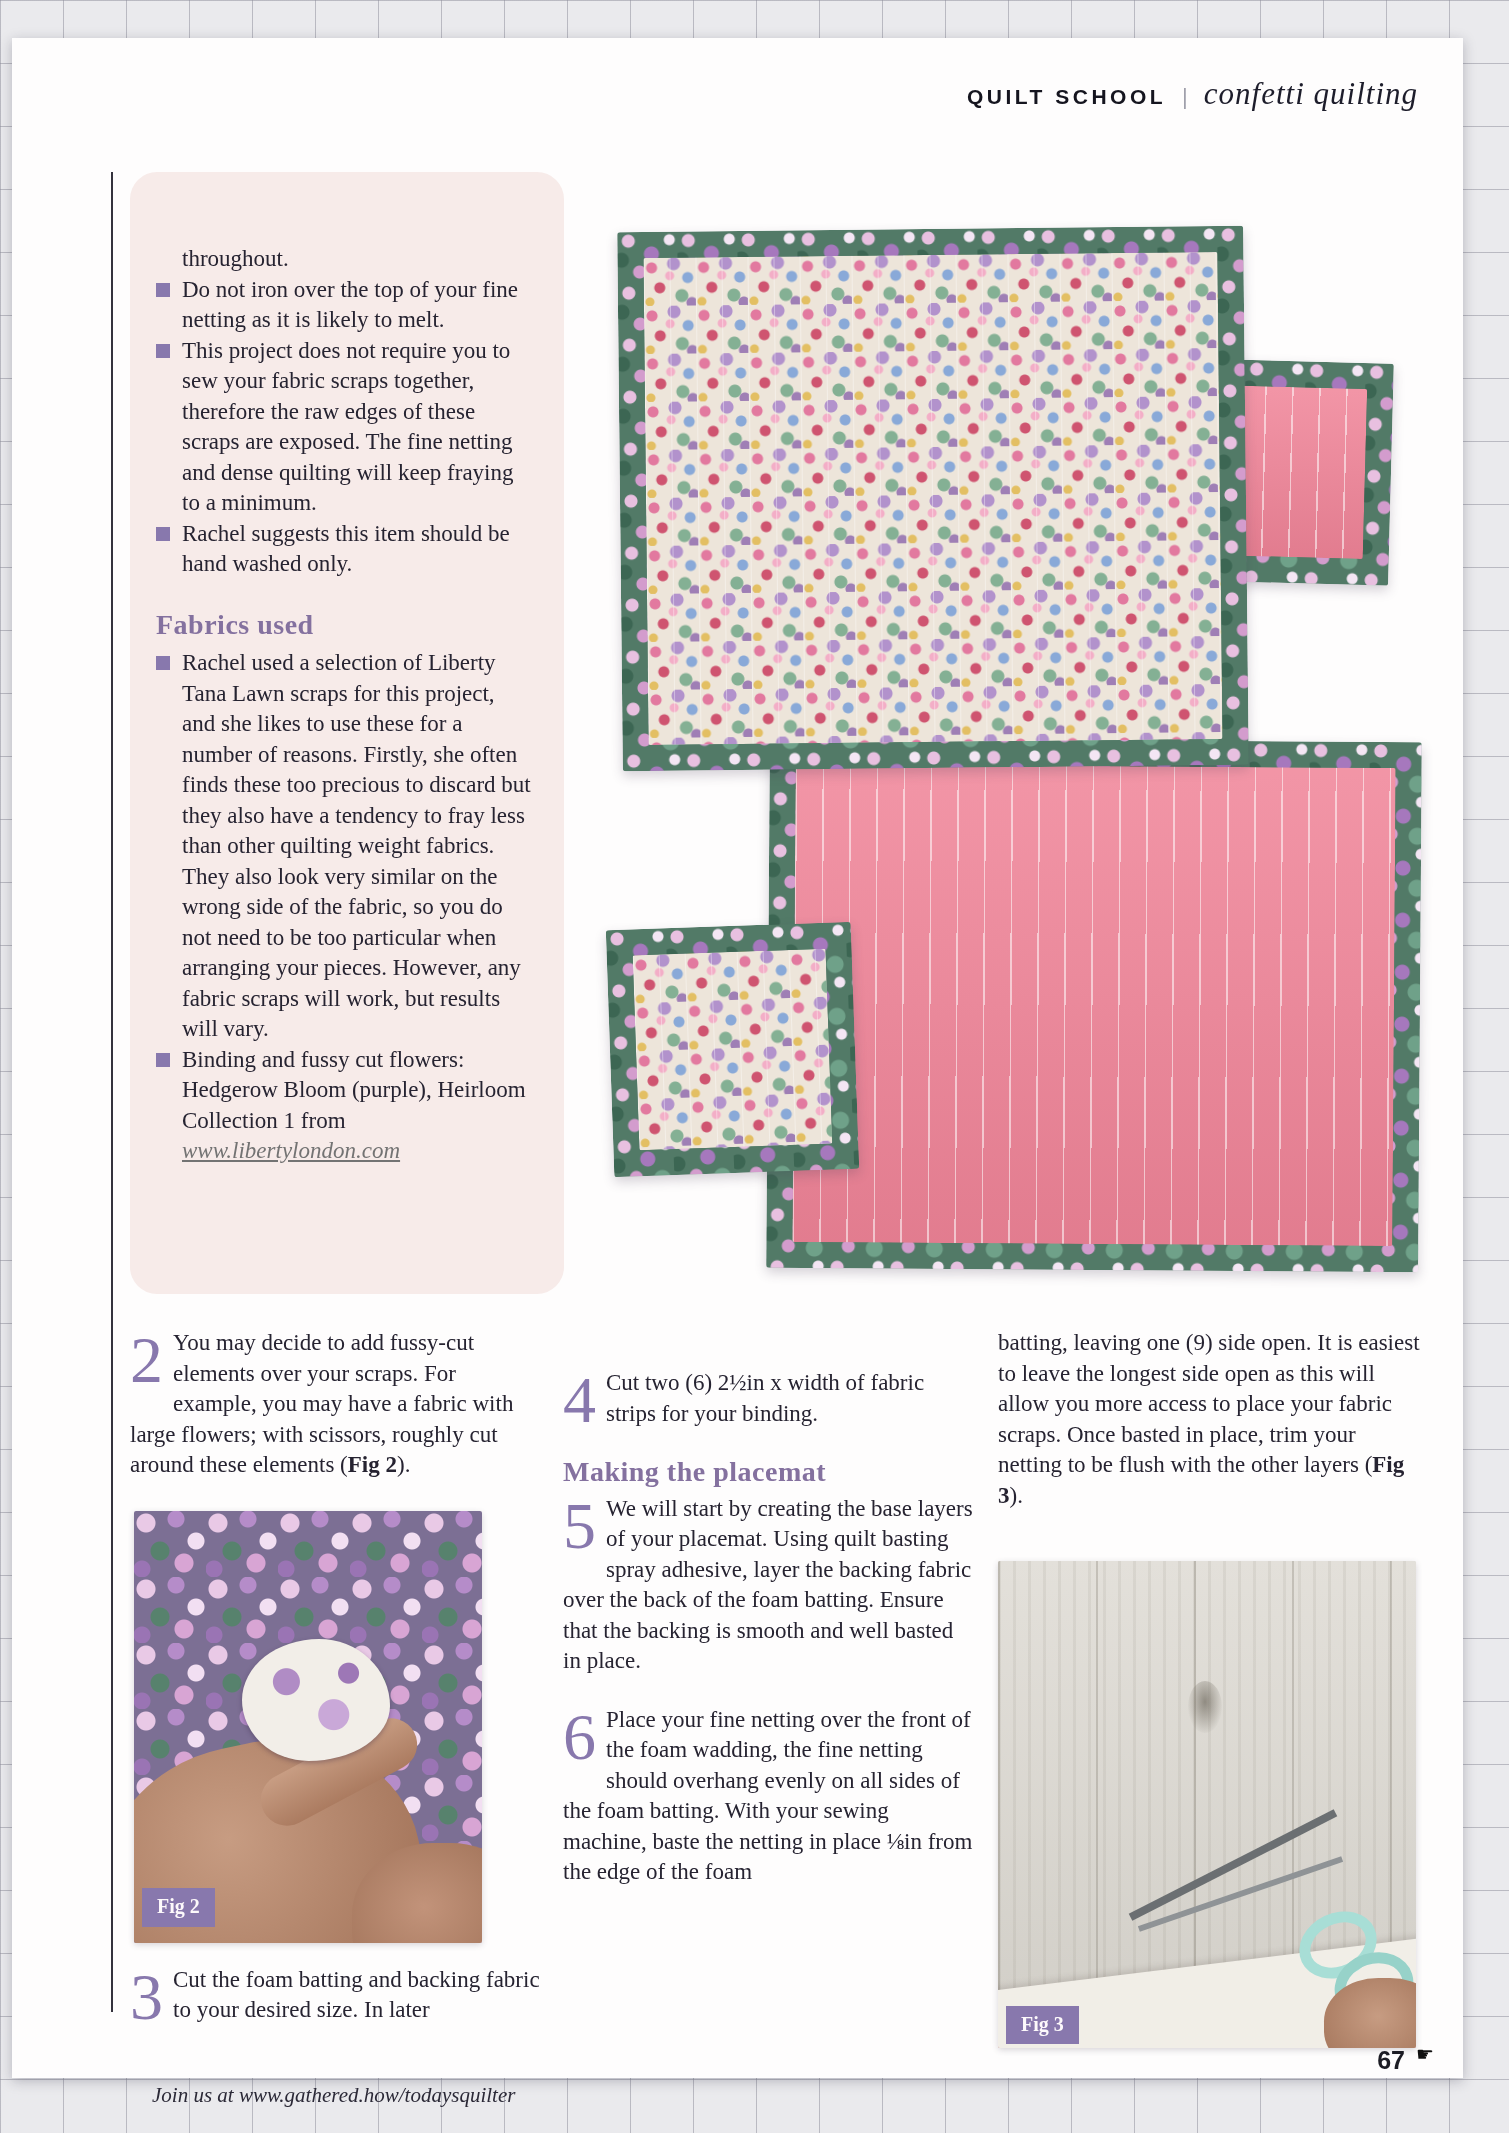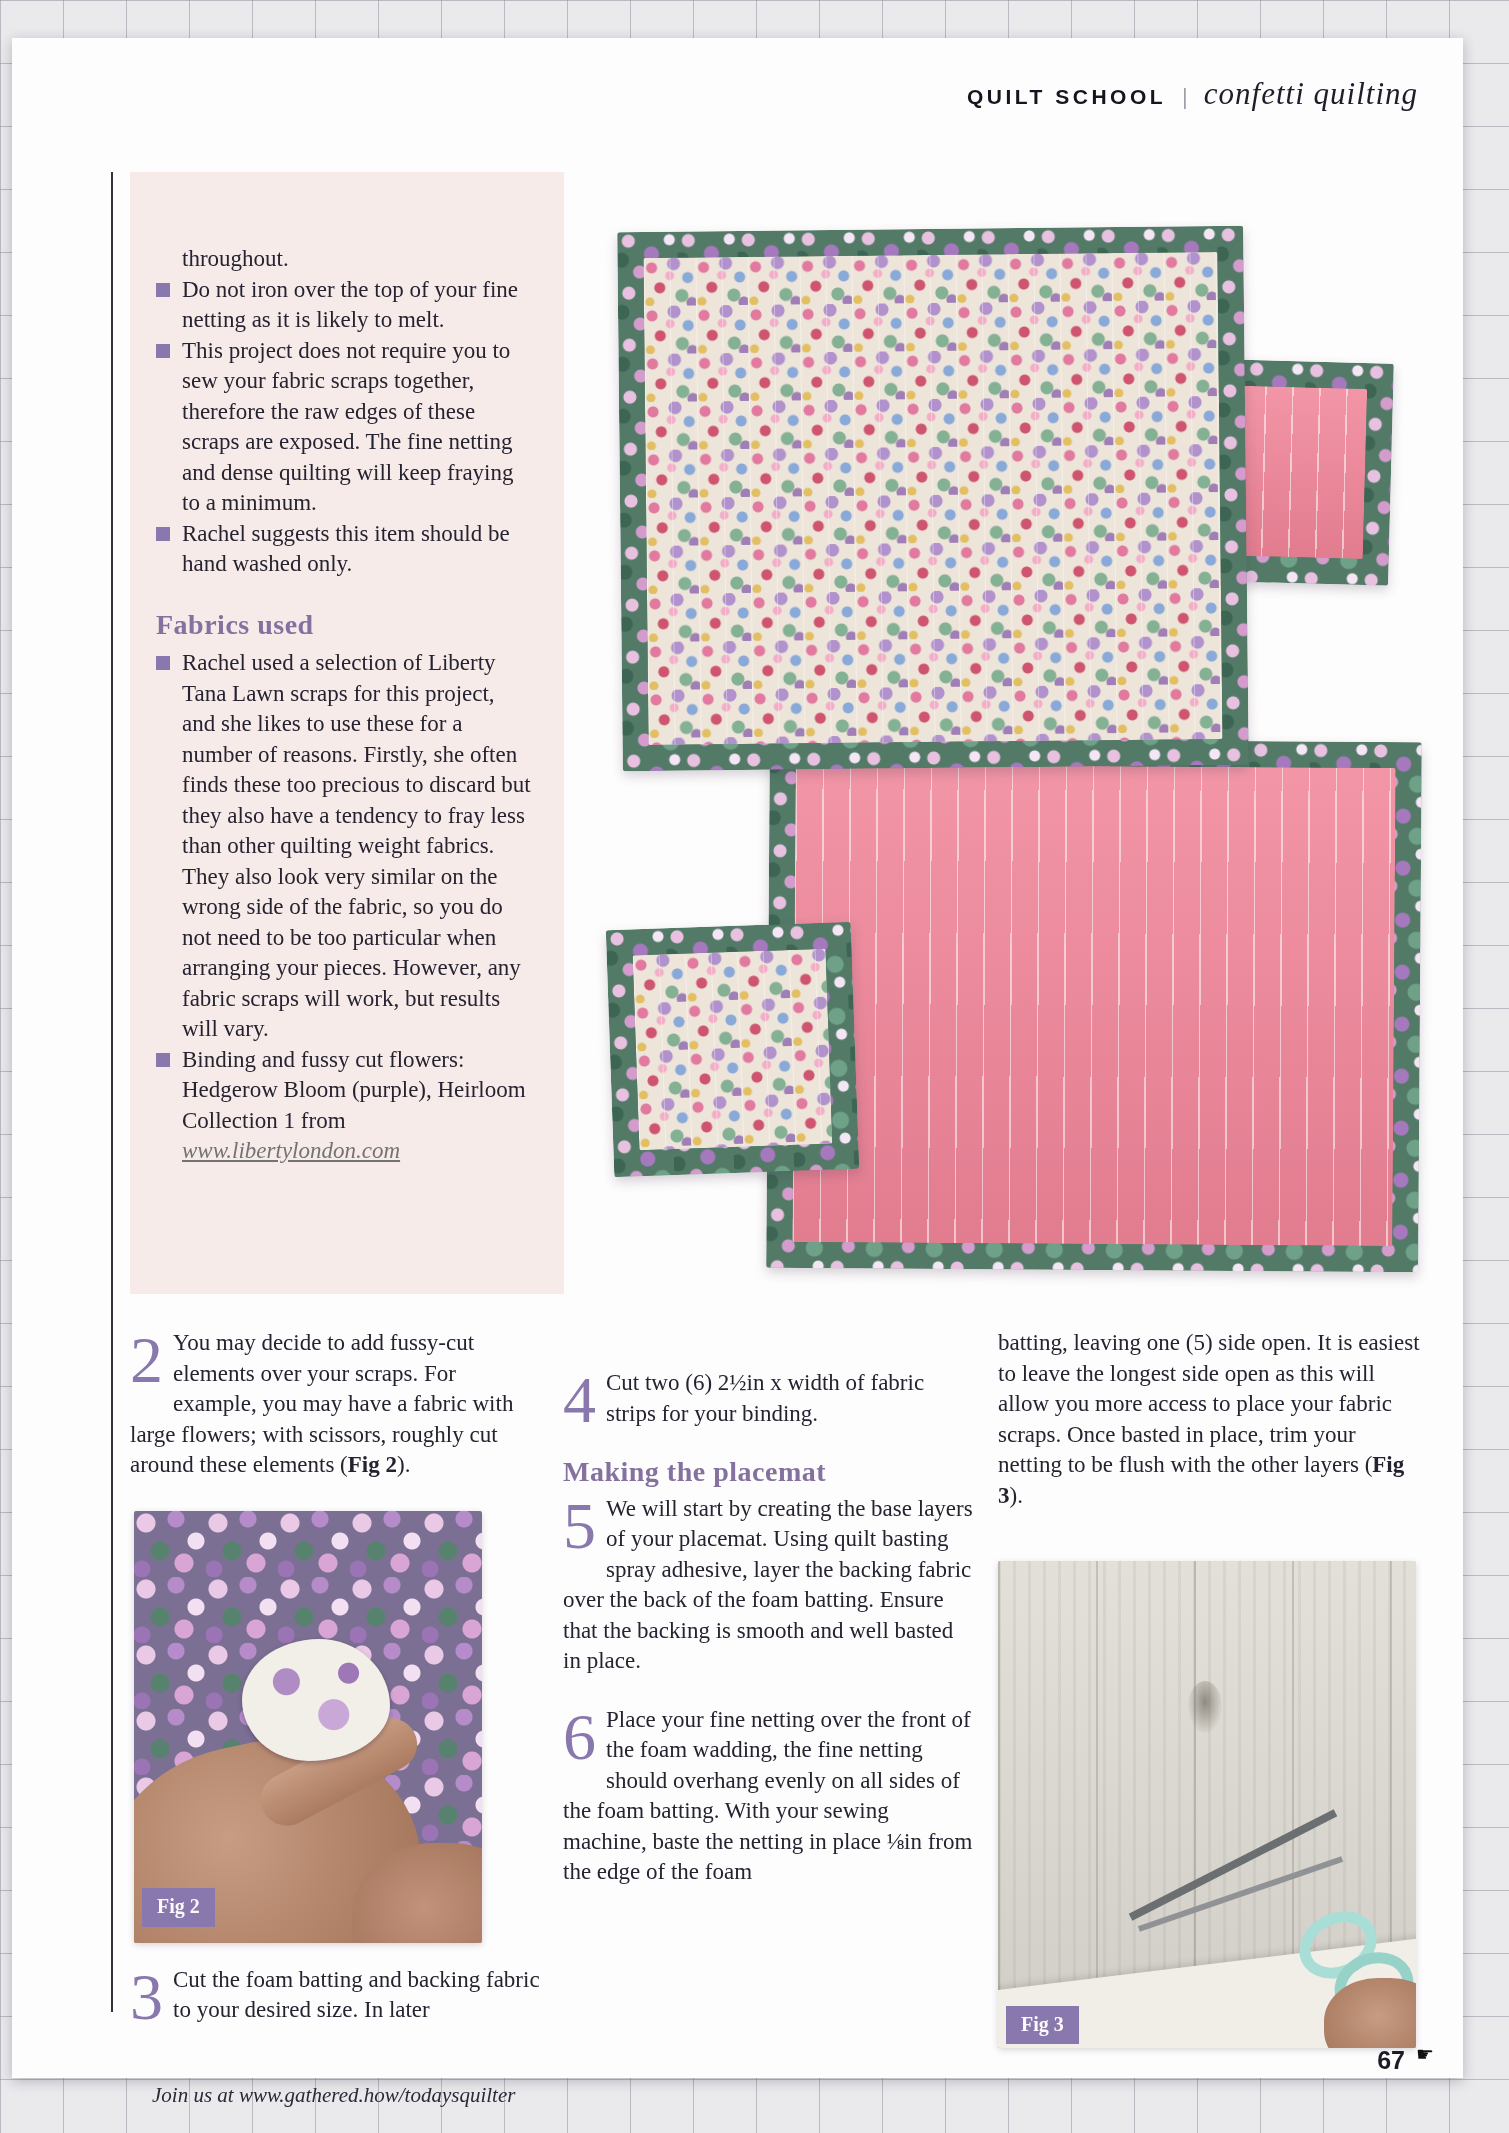--- a/index.html
+++ b/index.html
@@ -21,21 +21,21 @@
   .mast-section{font-family:"Liberation Sans","DejaVu Sans",sans-serif;font-weight:bold;
     font-size:21px;letter-spacing:3.5px;color:#15151f;}
   .mast-sep{font-size:22px;color:#a0a0ab;padding:0 16px;font-family:"Liberation Sans",sans-serif;}
   .mast-title{font-style:italic;font-size:31px;color:#1d1d2b;letter-spacing:1px;}
   
   .vrule{position:absolute;left:99px;top:134px;width:2px;height:1840px;background:#34323d;}
   
   .sidebar{
     position:absolute;left:118px;top:134px;width:434px;height:1122px;
     background:#f7ebe9;box-sizing:border-box;padding:72px 32px 0 26px;
-    color:#262331;font-size:23px;line-height:30.5px;
+    color:#262331;font-size:23px;line-height:30.5px;border-radius:27px;
   }
   .sidebar p.cont{margin:0;padding-left:26px;}
   ul.notes{list-style:none;margin:0;padding:0;}
   ul.notes li{position:relative;padding-left:26px;margin:0;}
   .bullet{position:absolute;left:0;top:8px;width:14px;height:14px;background:#8878ad;}
   h3.purple-head{font-size:28px;color:#84719f;margin:30px 0 8px 0;font-weight:bold;letter-spacing:.5px;}
   h3.inflow{margin:28px 0 6px 0;}
   .link{font-style:italic;text-decoration:underline;color:#737373;}
   
   .photo-area{position:absolute;left:591px;top:142px;width:822px;height:1148px;background:#fefdfd;}
@@ -200,21 +200,21 @@
   </div>
 
   <div class="col col2">
     <p class="body-par mt40"><span class="dropcap">4</span><span>Cut two (6) 2½in x width of fabric strips for your binding.</span></p>
     <h3 class="purple-head inflow">Making the placemat</h3>
     <p class="body-par"><span class="dropcap">5</span><span>We will start by creating the base layers of your placemat. Using quilt basting spray adhesive, layer the backing fabric over the back of the foam batting. Ensure that the backing is smooth and well basted in place.</span></p>
     <p class="body-par mt28"><span class="dropcap">6</span><span>Place your fine netting over the front of the foam wadding, the fine netting should overhang evenly on all sides of the foam batting. With your sewing machine, baste the netting in place ⅛in from the edge of the foam</span></p>
   </div>
 
   <div class="col col3">
-    <p class="body-par"><span>batting, leaving one (5) side open. It is easiest to leave the longest side open as this will allow you more access to place your fabric scraps. Once basted in place, trim your netting to be flush with the other layers (</span><span class="figref">Fig 3</span><span>).</span></p>
+    <p class="body-par"><span>batting, leaving one (9) side open. It is easiest to leave the longest side open as this will allow you more access to place your fabric scraps. Once basted in place, trim your netting to be flush with the other layers (</span><span class="figref">Fig 3</span><span>).</span></p>
     <div class="figure fig3">
       <div class="layer f3-wood"></div>
       <div class="layer f3-knot"></div>
       <div class="layer f3-pink"></div>
       <div class="layer f3-cream"></div>
       <div class="layer f3-blade1"></div>
       <div class="layer f3-blade2"></div>
       <div class="layer f3-ring1"></div>
       <div class="layer f3-ring2"></div>
       <div class="layer f3-fingers"></div>

